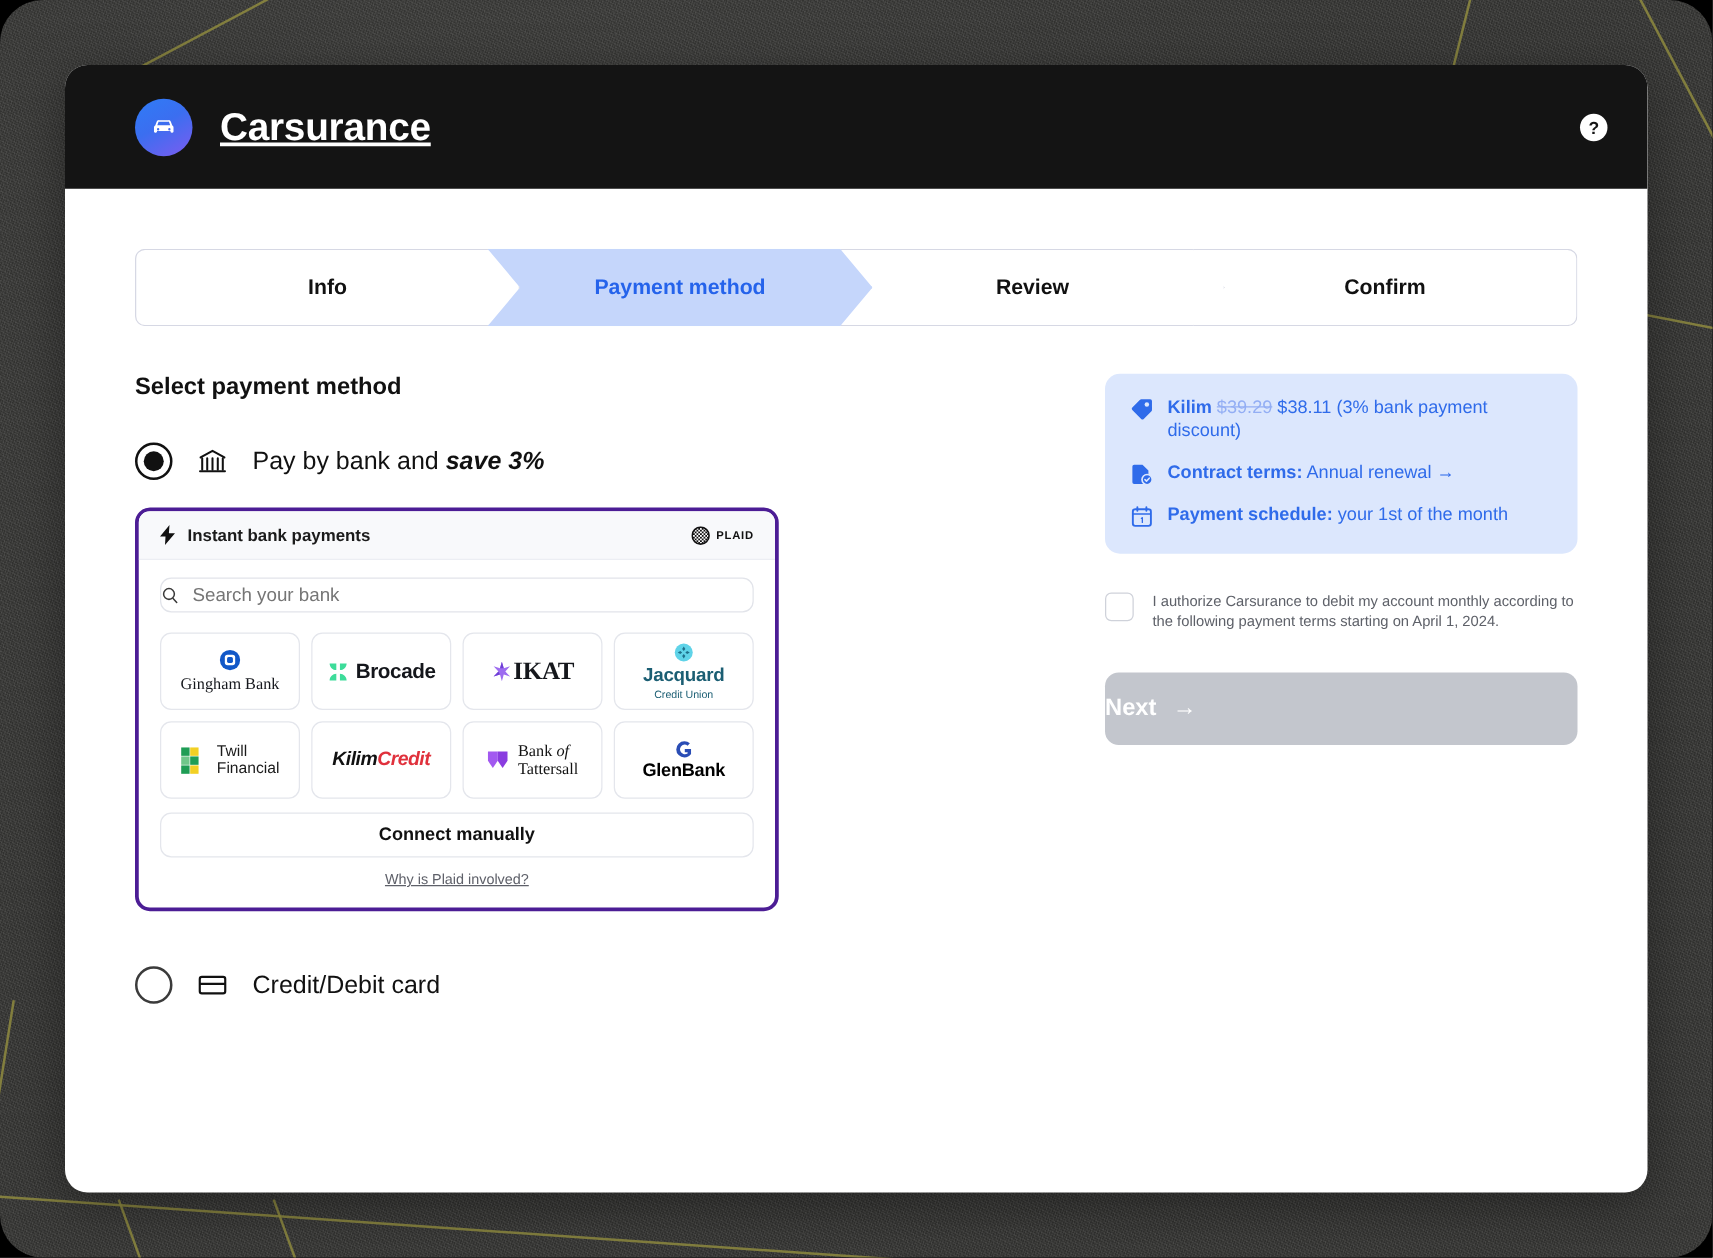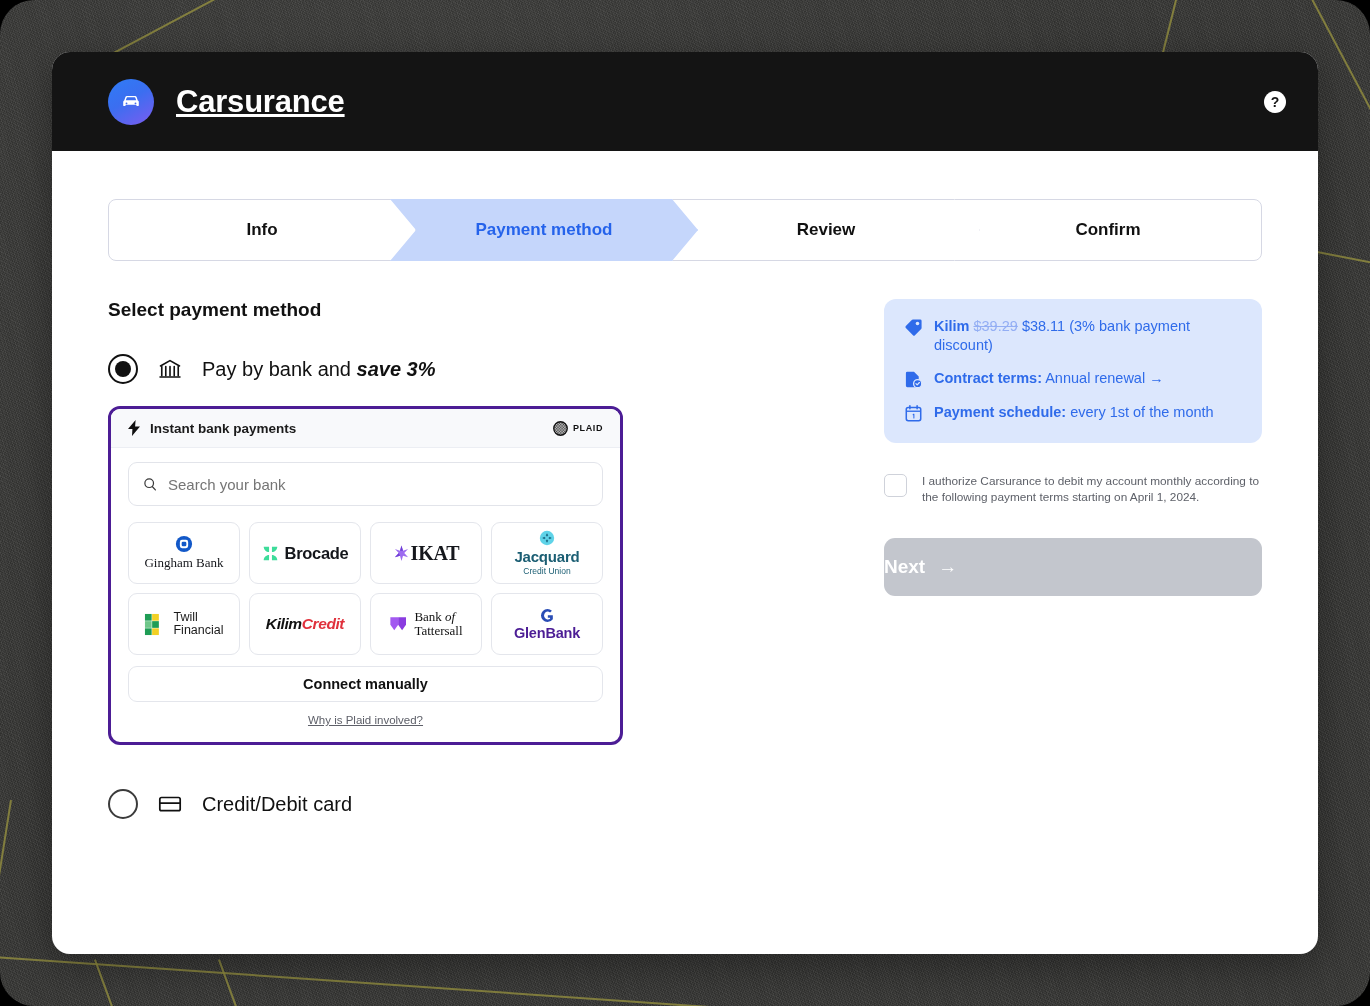--- a/index.html
+++ b/index.html
@@ -162,22 +162,22 @@
   #plaid-header-left span { font-size: 13.5px; font-weight: bold; color: #1b1b1b; }
   #plaid-brand { display: flex; align-items: center; gap: 5px; margin-left: 12px; }
   #plaid-brand-text { font-size: 9px; font-weight: bold; letter-spacing: .6px; color: #111; }
 
   #plaid-body { padding: 14px 17px 16px 17px; }
 
   #search-field {
     display: flex; align-items: center; gap: 10px;
     border: 1px solid #e2e4ea;
     border-radius: 9px;
-    height: 44px;
-    padding: 0 14px;
+    height: 28px;
+    padding: 0 0;
     margin-bottom: 16px;
   }
   #search-input {
     border: none; outline: none;
     font-size: 15px; color: #9a9da5;
     font-family: "Liberation Sans", sans-serif;
     flex: 1; background: transparent;
   }
 
   #bank-grid {
@@ -202,21 +202,21 @@
   .t-brocade { font-size: 16.5px; font-weight: bold; color: #14161b; letter-spacing: -.3px; }
   .t-ikat { font-family: "Liberation Serif", serif; font-size: 20px; font-weight: bold; color: #15171c; letter-spacing: -.2px; }
   .t-jacquard { font-size: 15px; font-weight: bold; color: #1b5e73; letter-spacing: -.2px; line-height: 1; }
   .t-jacquard-sub { font-size: 8.5px; color: #1b5e73; line-height: 1; }
   .t-twill { font-size: 12.5px; color: #1b1b1b; line-height: 1.08; text-align: left; }
   .t-kilim { font-size: 15.5px; font-weight: bold; font-style: italic; letter-spacing: -.4px; }
   .t-kilim .k1 { color: #111; }
   .t-kilim .k2 { color: #e0313c; }
   .t-tattersall { font-family: "Liberation Serif", serif; font-size: 13px; color: #121212; line-height: 1.05; text-align: left; }
   .t-tattersall i { font-style: italic; }
-  .t-glenbank { font-size: 14.5px; font-weight: bold; color: #4c1d95; letter-spacing: -.2px; line-height: 1; }
+  .t-glenbank { font-size: 14.5px; font-weight: bold; color: #000000; letter-spacing: -.2px; line-height: 1; }
 
   #connect-manually {
     margin-top: 11px;
     height: 36px;
     border: 1px solid #e4e6ec;
     border-radius: 9px;
     display: flex; align-items: center; justify-content: center;
     font-size: 14.5px; font-weight: bold; color: #111;
     background: #fff; cursor: pointer;
     font-family: "Liberation Sans", sans-serif;
@@ -493,21 +493,21 @@
 
         <div class="summary-row">
           <span class="summary-icon">
             <svg viewBox="0 0 20 20" width="19" height="19" fill="none" stroke="#2f6bea" stroke-width="1.6">
               <rect x="2.4" y="3.6" width="15.2" height="14" rx="2"></rect>
               <path d="M2.4 7.6h15.2" stroke-width="1.4"></path>
               <path d="M6.2 1.9v3M13.8 1.9v3" stroke-linecap="round"></path>
               <path d="M9.6 11.2l.8-.5v4" stroke-width="1.1" stroke-linecap="round" stroke-linejoin="round"></path>
             </svg>
           </span>
-          <span class="summary-text"><b>Payment schedule:</b> <span>every 1st of the month</span></span>
+          <span class="summary-text"><b>Payment schedule:</b> <span>your 1st of the month</span></span>
         </div>
 
       </div>
 
       <div id="authorize-row">
         <div id="authorize-checkbox"></div>
         <div id="authorize-text">I authorize Carsurance to debit my account monthly according to the following payment terms starting on April 1, 2024.</div>
       </div>
 
       <button id="next-button">

